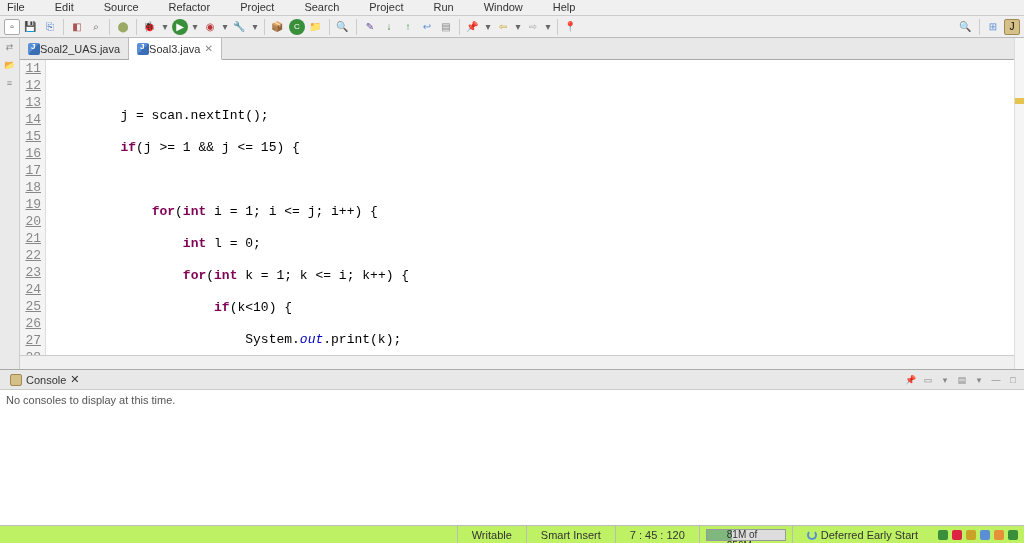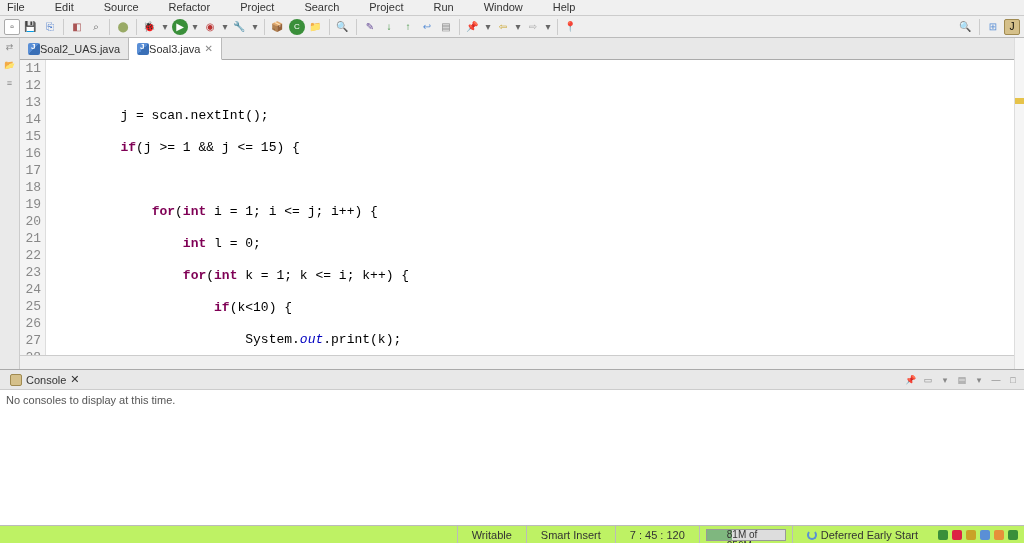--- a/index.html
+++ b/index.html
@@ -144,21 +144,21 @@
 }
 .gutter {
   background: #f4f4f4;
   color: #888;
   text-align: right;
   padding: 0 4px;
   border-right: 1px solid #ddd;
   user-select: none;
   width: 26px;
 }
-.gutter div { height: 17px; line-height: 17px; }
+.gutter div { height: 17px; line-height: 17px; text-decoration: underline; }
 .code {
   flex: 1;
   padding-left: 12px;
   white-space: pre;
   overflow: auto;
   position: relative;
 }
 .code .line { height: 17px; line-height: 17px; }
 .kw { color: #7f0055; font-weight: bold; }
 .fld { color: #0000c0; font-style: italic; }

